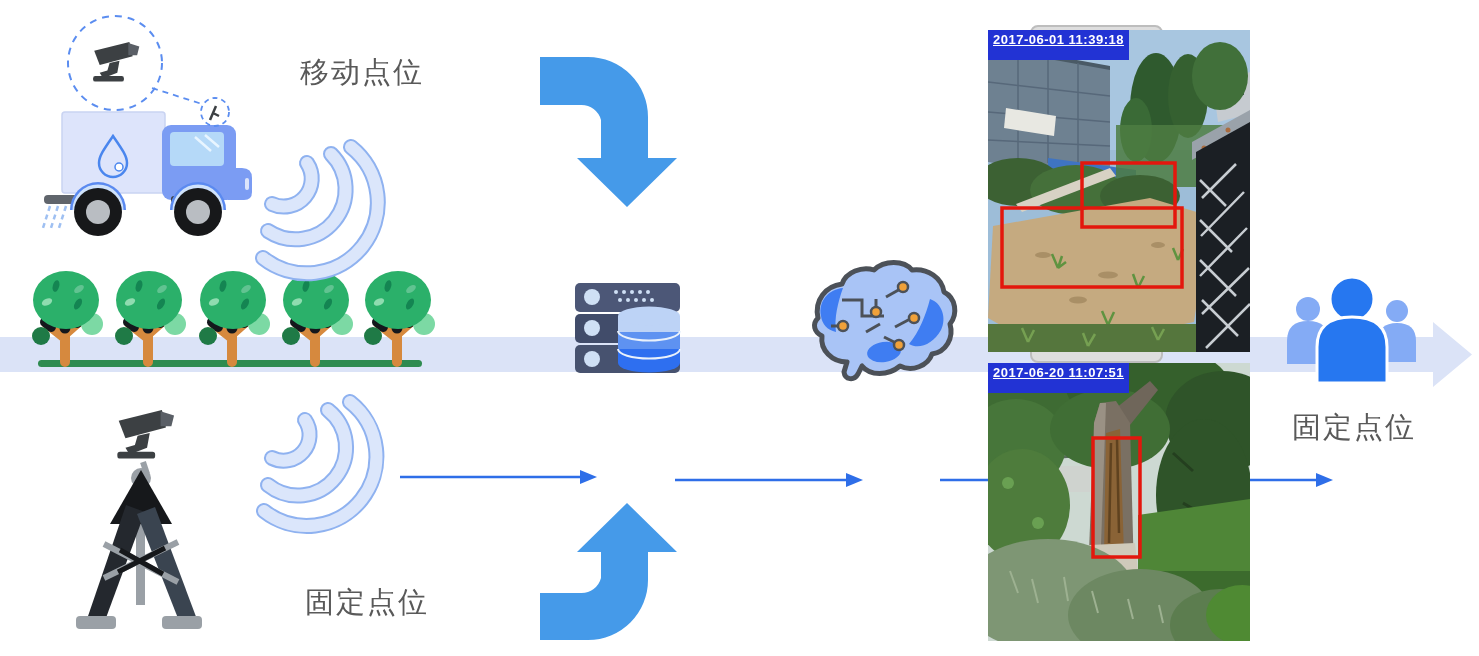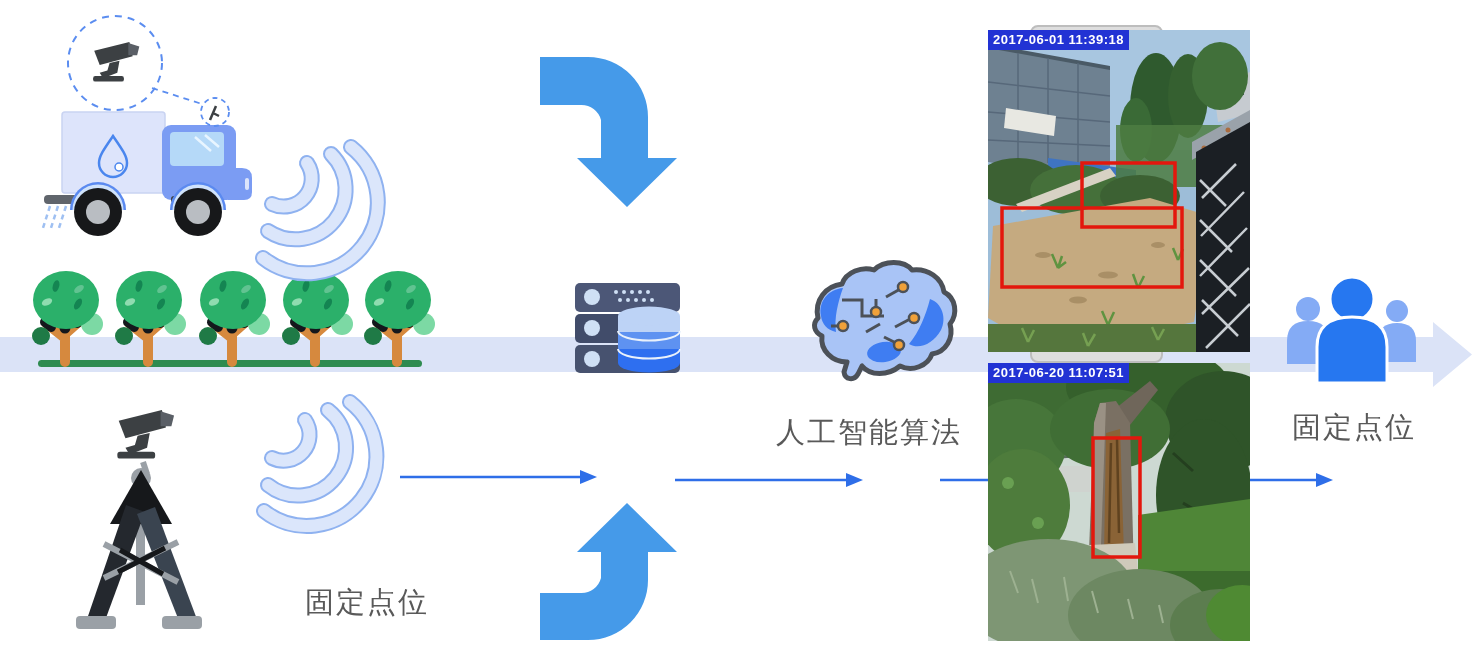--- a/index.html
+++ b/index.html
@@ -7,22 +7,22 @@
          font-family:"Liberation Sans","DejaVu Sans",sans-serif;}
   .layer{position:absolute;left:0;top:0;}
   .diagram-label{position:absolute;color:#595959;font-size:29px;letter-spacing:2px;
                  white-space:nowrap;font-weight:500;}
   .backing-card{position:absolute;left:1030px;top:25px;width:133px;height:338px;
                 background:#dedede;border:2px solid #bdbdbd;border-radius:8px;box-sizing:border-box;}
   .photo{position:absolute;left:988px;width:262px;overflow:hidden;background:#9dbdd8;}
   .photo1{top:30px;height:322px;}
   .photo2{top:363px;height:278px;}
   .ts-badge{position:absolute;left:0;top:0;background:#2233d4;color:#ffffff;
-            font-size:13px;font-weight:bold;padding:2px 5px 3px 5px;letter-spacing:0.5px;
-            font-family:"Liberation Sans",sans-serif;}
+            font-size:13px;font-weight:bold;padding:2px 5px 13px 5px;letter-spacing:0.5px;
+            font-family:"Liberation Sans",sans-serif;text-decoration:underline;}
 </style>
 </head>
 <body>
 
 <div class="stage">
 
   <svg class="layer" width="1479" height="656" viewBox="0 0 1479 656">
     <defs>
       <g id="cctv">
         <polygon points="2,8 34,0 37,13 7,21" fill="#3c4043"></polygon>
@@ -293,17 +293,17 @@
         <path d="M30,230 l-8,-22 M50,240 l-6,-24 M80,238 l-4,-24 M110,250 l-6,-22 M145,256 l-5,-20 M175,260 l-4,-18"></path>
       </g>
       <ellipse cx="254" cy="252" rx="36" ry="30" fill="#4f8a33"></ellipse>
       <g fill="none" stroke="#e3170d" stroke-width="3.5">
         <rect x="105" y="75" width="47" height="119"></rect>
       </g>
     </svg>
     <div class="ts-badge">2017-06-20 11:07:51</div>
   </div>
 
-  <div class="diagram-label" style="left:776px;top:413px;">人工智能算法</div>
+  <div class="diagram-label" style="left:300px;top:53px;">移动点位</div>
   <div class="diagram-label" style="left:1292px;top:408px;">固定点位</div>
   <div class="diagram-label" style="left:305px;top:583px;text-align:right;">固定点位</div>
 
 </div>
 
 </body></html>

